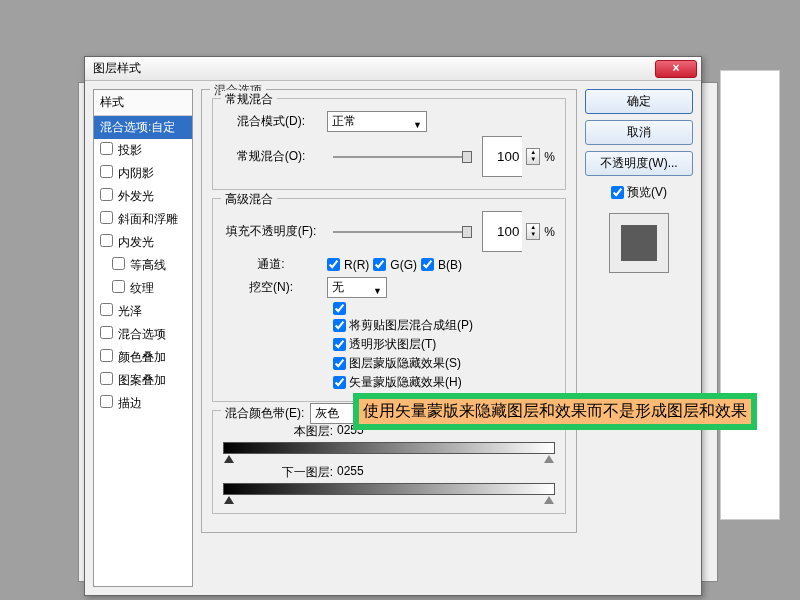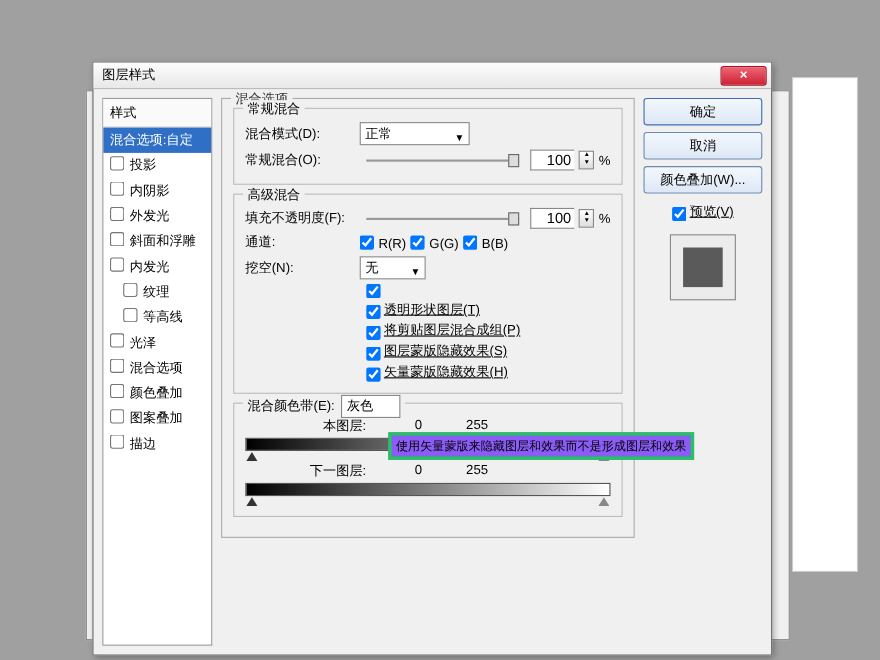--- a/index.html
+++ b/index.html
@@ -16,42 +16,42 @@
 .style-item { padding: 3px 6px; cursor: pointer; display: flex; align-items: flex-start; gap: 3px; }
 .style-item.selected { background: #2f6fc6; color: #fff; }
 .style-item input[type=checkbox] { margin-right: 2px; }
 .style-indent { padding-left: 18px; }
 .center-col { flex: 1; }
 .fieldset { border: 1px solid #aaa; margin-bottom: 6px; padding: 8px 10px 10px; position: relative; }
 .fieldset-title { position: absolute; top: -8px; left: 8px; background: #f0f0f0; padding: 0 4px; color: #333; }
 .inner-group { border: 1px solid #bbb; padding: 8px 10px; margin-bottom: 8px; position: relative; }
 .inner-group-title { position: absolute; top: -8px; left: 8px; background: #f0f0f0; padding: 0 4px; }
 .row { display: flex; align-items: center; margin: 4px 0; gap: 4px; }
-.row-label { width: 100px; text-align: left; padding-right: 4px; }
+.row-label { width: 100px; text-align: center; padding-right: 4px; }
 .row-label-narrow { width: 64px; text-align: right; padding-right: 4px; }
 .select { border: 1px solid #888; background: #fff; padding: 1px 4px; min-width: 100px; display: inline-flex; align-items: flex-end; justify-content: space-between; }
 .select .arrow { font-size: 9px; margin-left: 20px; }
 .slider-track { flex: 1; height: 2px; background: #999; position: relative; margin: 0 6px; }
 .slider-thumb { position: absolute; top: -5px; width: 10px; height: 12px; background: #ddd; border: 1px solid #666; }
-.num-input { width: 40px; border: 1px solid #888; border-right: none; padding: 1px 3px; text-align: right; background: #fff; }
+.num-input { width: 40px; border: 1px solid #888; border-right: none; padding: 12px 3px; text-align: right; background: #fff; }
 .num-spin { width: 14px; height: 17px; border: 1px solid #888; background: linear-gradient(#fff,#ddd); display: inline-flex; flex-direction: column; font-size: 6px; line-height: 7px; text-align: center; }
-.chk-row { display: flex; align-items: flex-end; gap: 3px; margin: 2px 0; text-decoration: underline; }
+.chk-row { display: flex; align-items: center; gap: 3px; margin: 2px 0; }
 .chk-col { margin-left: 110px; }
 .right-col { width: 108px; display: flex; flex-direction: column; gap: 6px; }
 .btn { border: 1px solid #6a8bb5; background: linear-gradient(#f4f8fd,#dde8f5); border-radius: 3px; padding: 3px 0; text-align: center; cursor: pointer; }
 .btn.primary { border: 1px solid #3a6db5; font-weight: normal; }
 .preview-box { width: 60px; height: 60px; border: 1px solid #888; background: #ececec; margin: 4px auto; display: flex; align-items: center; justify-content: center; }
 .preview-swatch { width: 36px; height: 36px; background: #5a5a5a; }
 .blend-if-row { display: flex; align-items: center; gap: 6px; }
 .blend-range { margin: 4px 0 10px; }
-.range-header { display: flex; gap: 40px; margin-bottom: 2px; padding-left: 50px; }
+.range-header { display: flex; margin-bottom: 2px; padding-left: 50px; }
 .range-bar { height: 12px; background: linear-gradient(to right, #000, #fff); border: 1px solid #555; position: relative; margin: 2px 0; }
 .range-marker { position: absolute; bottom: -10px; width: 0; height: 0; border-left: 5px solid transparent; border-right: 5px solid transparent; border-bottom: 8px solid #333; }
 .range-marker.right { right: 0; border-bottom-color: #888; }
-.tooltip { position: absolute; background: #8b5cf6; border: 3px solid #22c55e; padding: 2px 4px; font-size: 11px; z-index: 100; white-space: nowrap; }
+.tooltip { position: absolute; background: #fdba74; border: 6px solid #22c55e; padding: 2px 4px; font-size: 16px; z-index: 100; white-space: nowrap; }
 </style>
 </head>
 <body>
 
 <div class="white-doc"></div>
 <div class="back-panel"></div>
 
 <div class="dialog">
   <div class="titlebar">
     <span class="titlebar-title">图层样式</span>
@@ -80,25 +80,25 @@
       <div class="style-item">
           <input type="checkbox" style="">
           <span>斜面和浮雕</span>
         </div>
       <div class="style-item">
           <input type="checkbox" style="">
           <span>内发光</span>
         </div>
       <div class="style-item style-indent">
           <input type="checkbox" style="">
+          <span>等高线</span>
+        </div>
+      <div class="style-item style-indent">
+          <input type="checkbox" style="">
           <span>纹理</span>
-        </div>
-      <div class="style-item style-indent">
-          <input type="checkbox" style="">
-          <span>等高线</span>
         </div>
       <div class="style-item">
           <input type="checkbox" style="">
           <span>光泽</span>
         </div>
       <div class="style-item">
           <input type="checkbox" style="">
           <span>混合选项</span>
         </div>
       <div class="style-item">
@@ -171,25 +171,25 @@
                 <span>无</span>
                 <span class="arrow">▼</span>
               </div>
           </div>
           <div class="chk-col">
             <div class="chk-row">
                 <input type="checkbox" checked="" style="">
               </div>
             <div class="chk-row">
                 <input type="checkbox" checked="" style="">
+                <span>将剪贴图层混合成组(P)</span>
+              </div>
+            <div class="chk-row">
+                <input type="checkbox" checked="" style="">
                 <span>透明形状图层(T)</span>
-              </div>
-            <div class="chk-row">
-                <input type="checkbox" checked="" style="">
-                <span>将剪贴图层混合成组(P)</span>
               </div>
             <div class="chk-row">
                 <input type="checkbox" checked="" style="">
                 <span>图层蒙版隐藏效果(S)</span>
               </div>
             <div class="chk-row">
                 <input type="checkbox" checked="" style="">
                 <span>矢量蒙版隐藏效果(H)</span>
               </div>
           </div>
@@ -224,21 +224,21 @@
               <div class="range-marker right"></div>
             </div>
           </div>
         </div>
       </div>
     </div>
 
     <div class="right-col">
       <div class="btn primary"><span>确定</span></div>
       <div class="btn"><span>取消</span></div>
-      <div class="btn"><span>颜色叠加(W)...</span></div>
+      <div class="btn"><span>不透明度(W)...</span></div>
       <div class="chk-row" style="justify-content:center">
           <input type="checkbox" checked="" style="">
           <span>预览(V)</span>
         </div>
       <div class="preview-box">
           <div class="preview-swatch"></div>
         </div>
     </div>
   </div>
 

